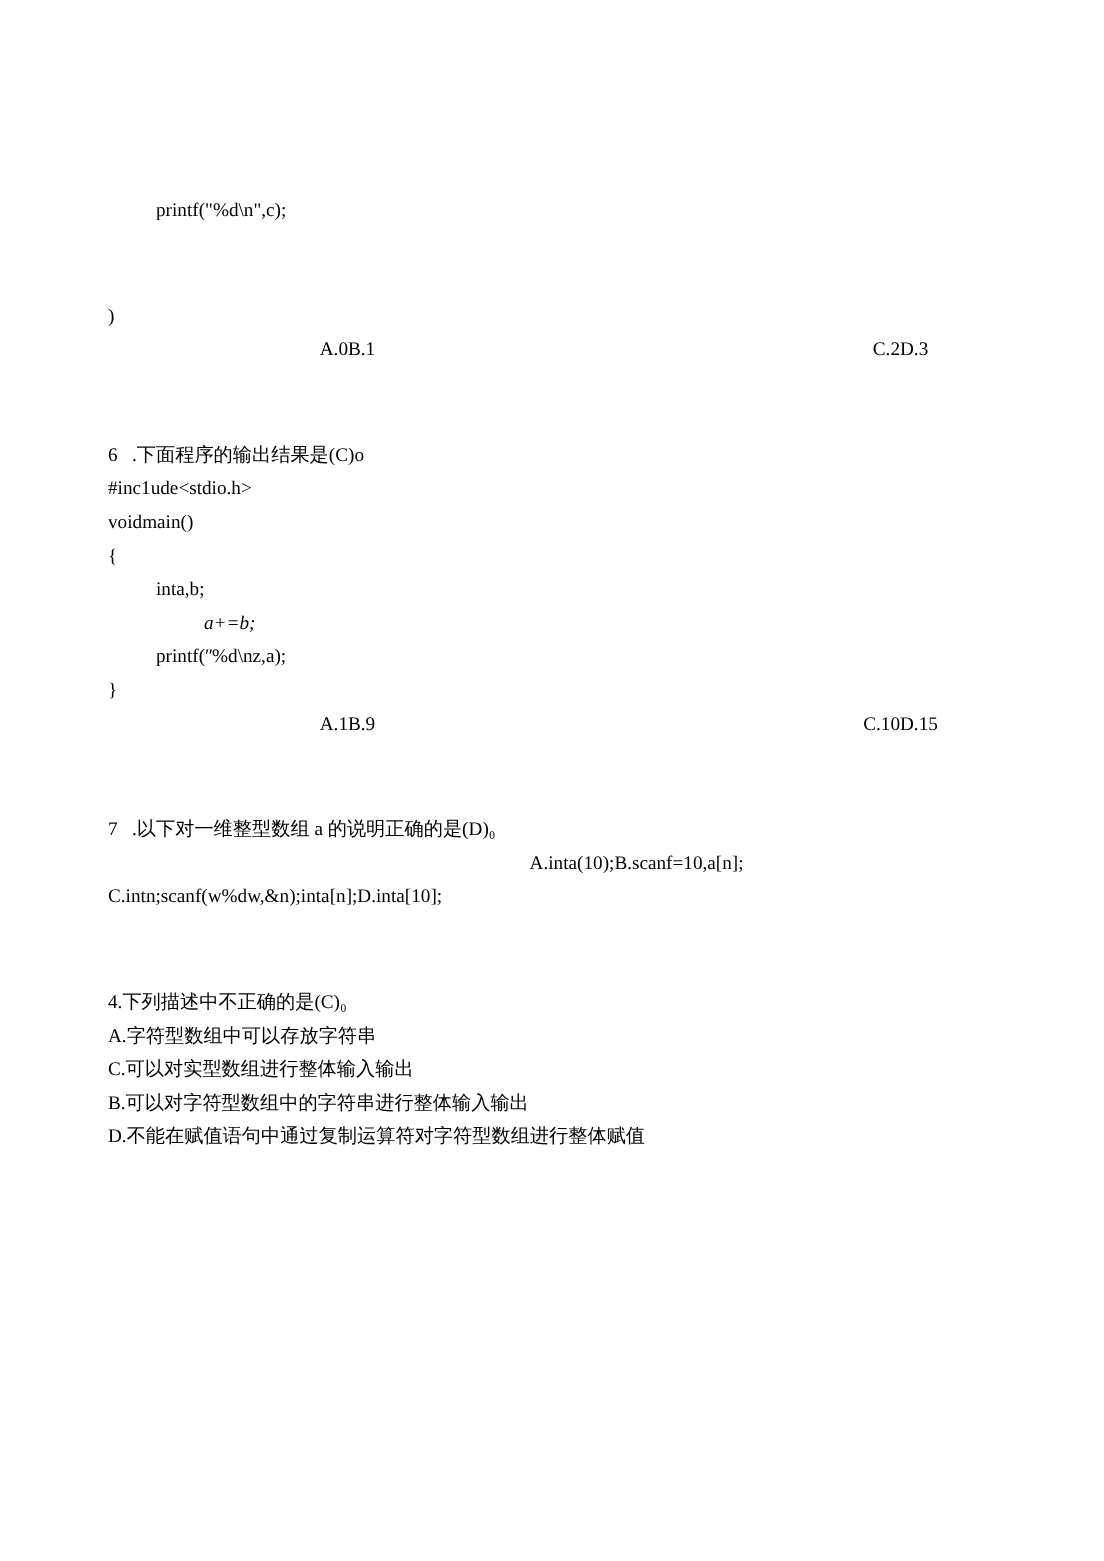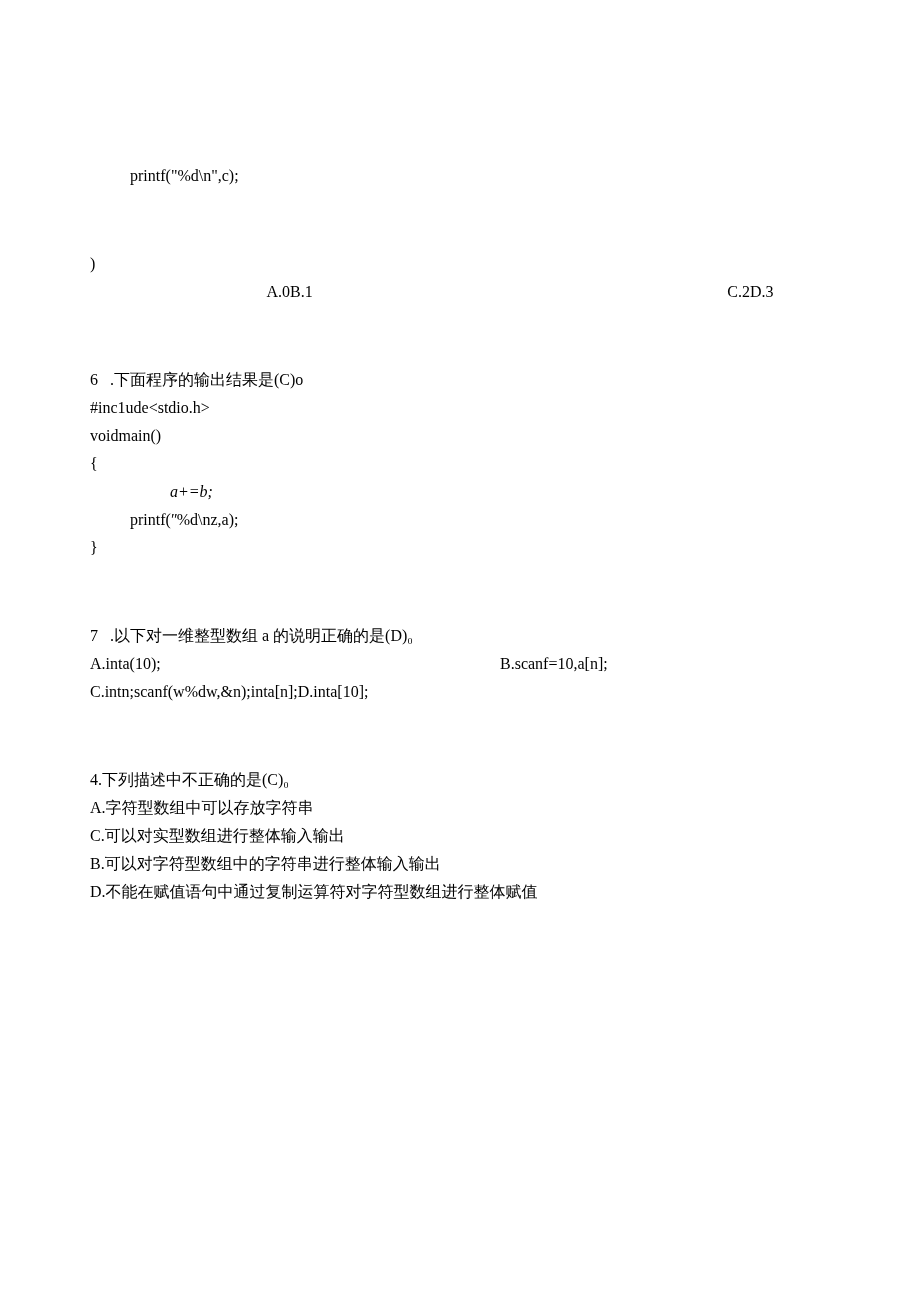--- a/index.html
+++ b/index.html
@@ -30,21 +30,22 @@
   }
   .choices > div {
     flex: 0 0 auto;
   }
   .cA { width: 200px; text-align: right; }
   .cB { width: 230px; }
   .cC { width: 230px; text-align: right; }
   .cD { }
   .two-col {
     display: flex;
-    margin: 4px 0;
+    margin: 4px 12px;
+    text-align: right;
   }
   .two-col .left { width: 410px; }
   .two-col .right { }
 </style>
 </head>
 <body>
 
 <div class="page">
 
   <div class="line indent1">printf("%d\n",c);</div>
@@ -56,23 +57,30 @@
     <div class="cC">C.2</div>
     <div class="cD">D.3</div>
   </div>
 
   <div class="blank2"></div>
 
   <div class="line">6   .下面程序的输出结果是(C)o</div>
   <div class="line">#inc1ude&lt;stdio.h&gt;</div>
   <div class="line">voidmain()</div>
   <div class="line">{</div>
+  <div class="line indent1">inta,b;</div>
   <div class="line indent2">a+=b;</div>
   <div class="line indent1">printf(ʺ%d\nz,a);</div>
   <div class="line">}</div>
+  <div class="choices">
+    <div class="cA">A.1</div>
+    <div class="cB">B.9</div>
+    <div class="cC">C.10</div>
+    <div class="cD">D.15</div>
+  </div>
 
   <div class="blank2"></div>
 
   <div class="line">7   .以下对一维整型数组 a 的说明正确的是(D)₀</div>
   <div class="two-col">
     <div class="left">A.inta(10);</div>
     <div class="right">B.scanf=10,a[n];</div>
   </div>
   <div class="line">C.intn;scanf(w%dw,&amp;n);inta[n];D.inta[10];</div>
 

